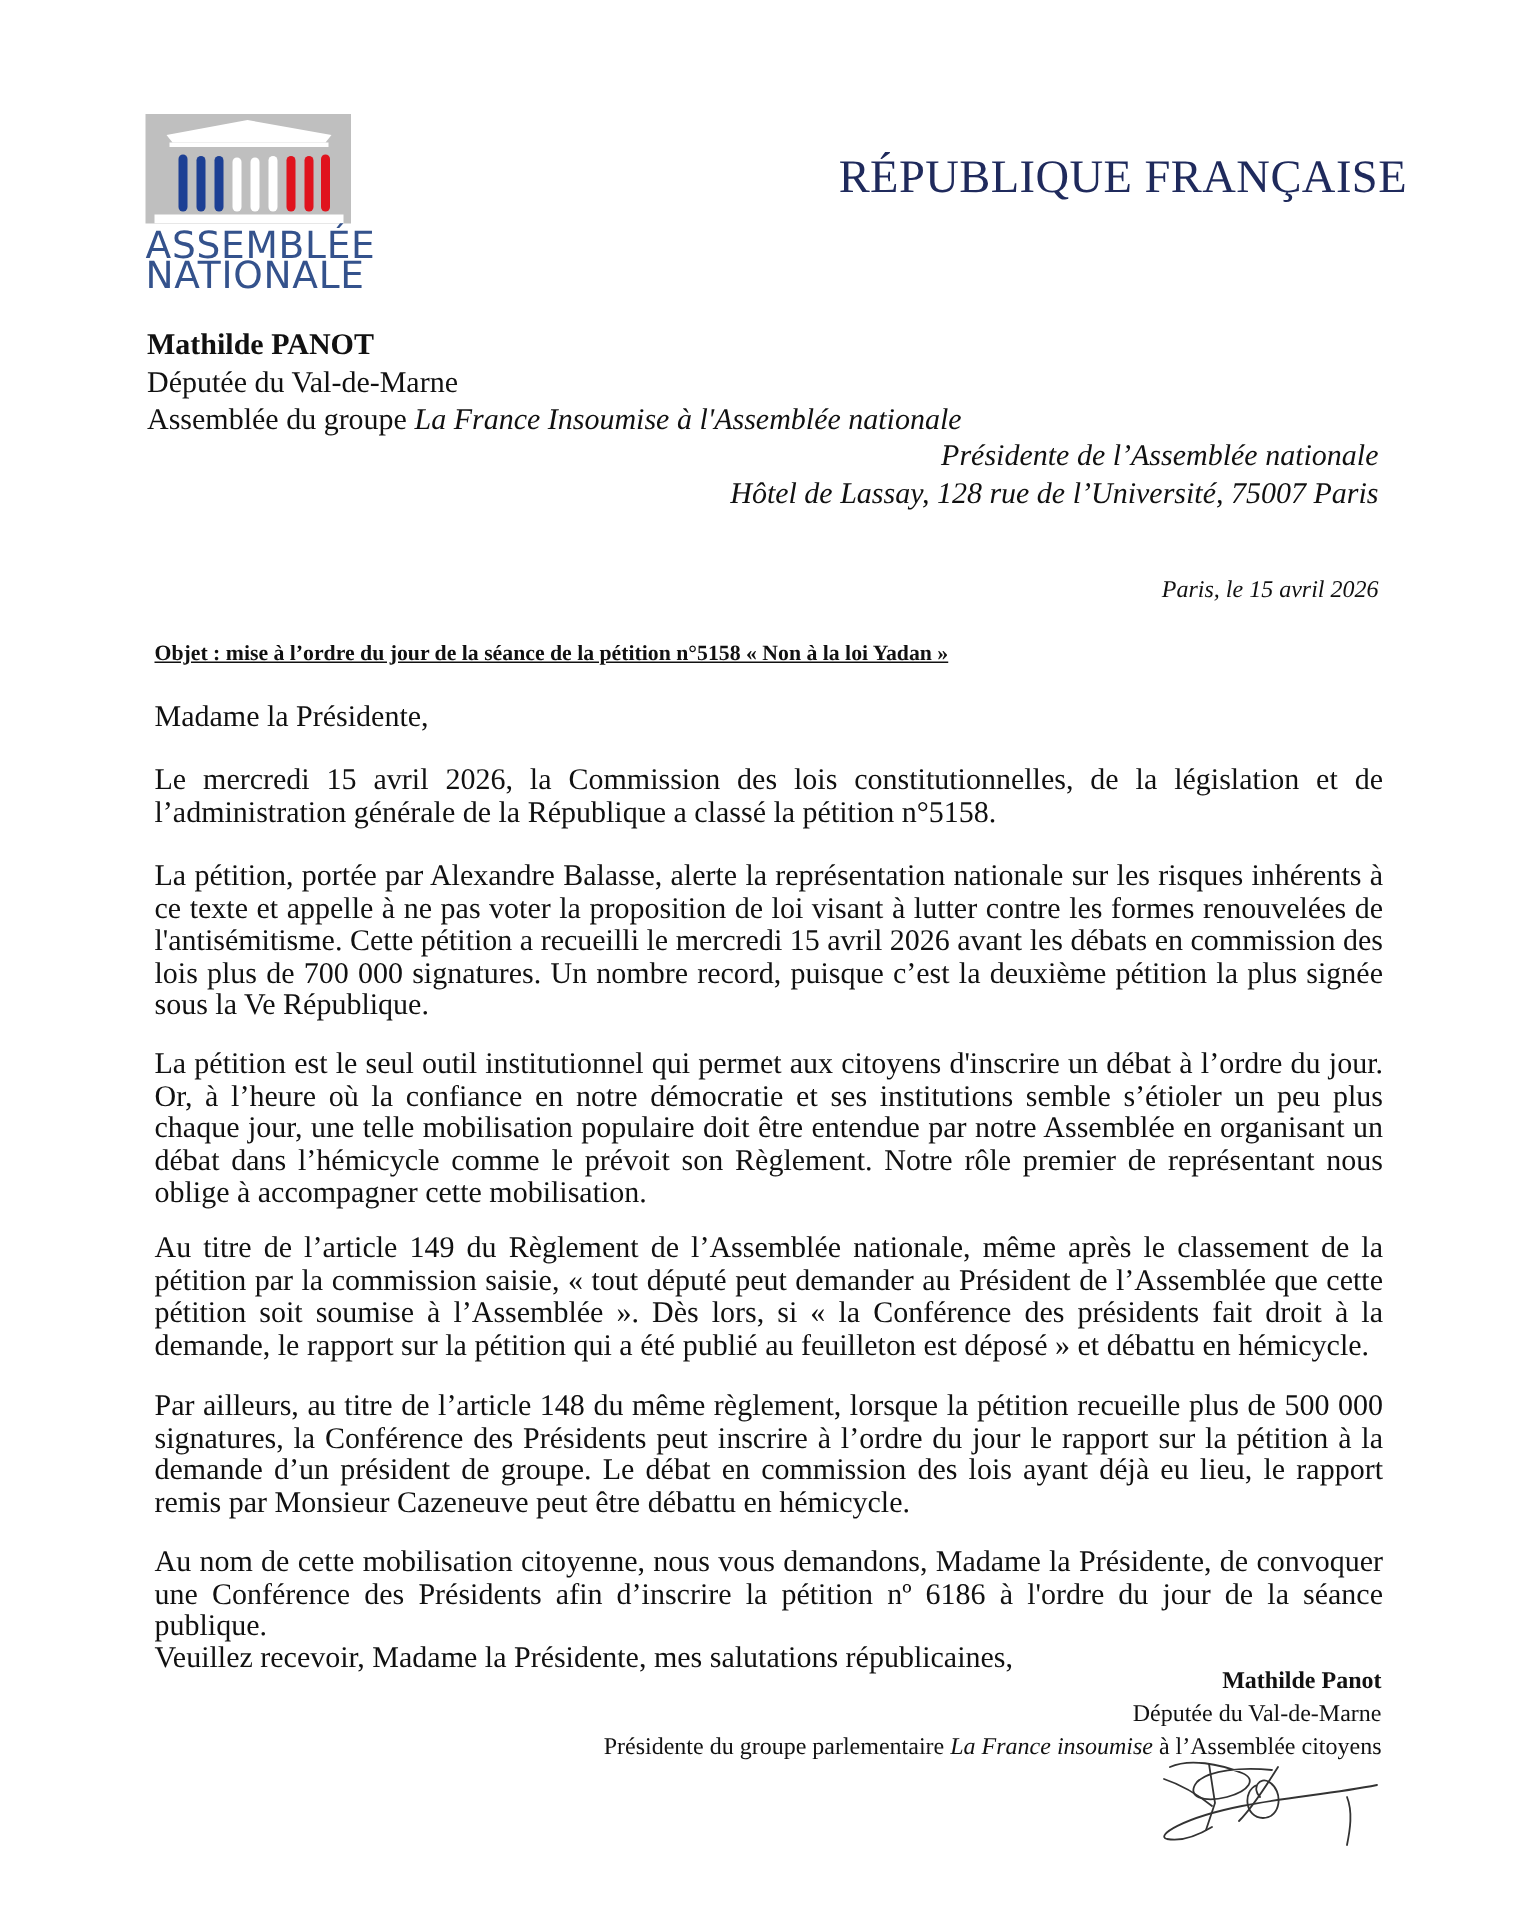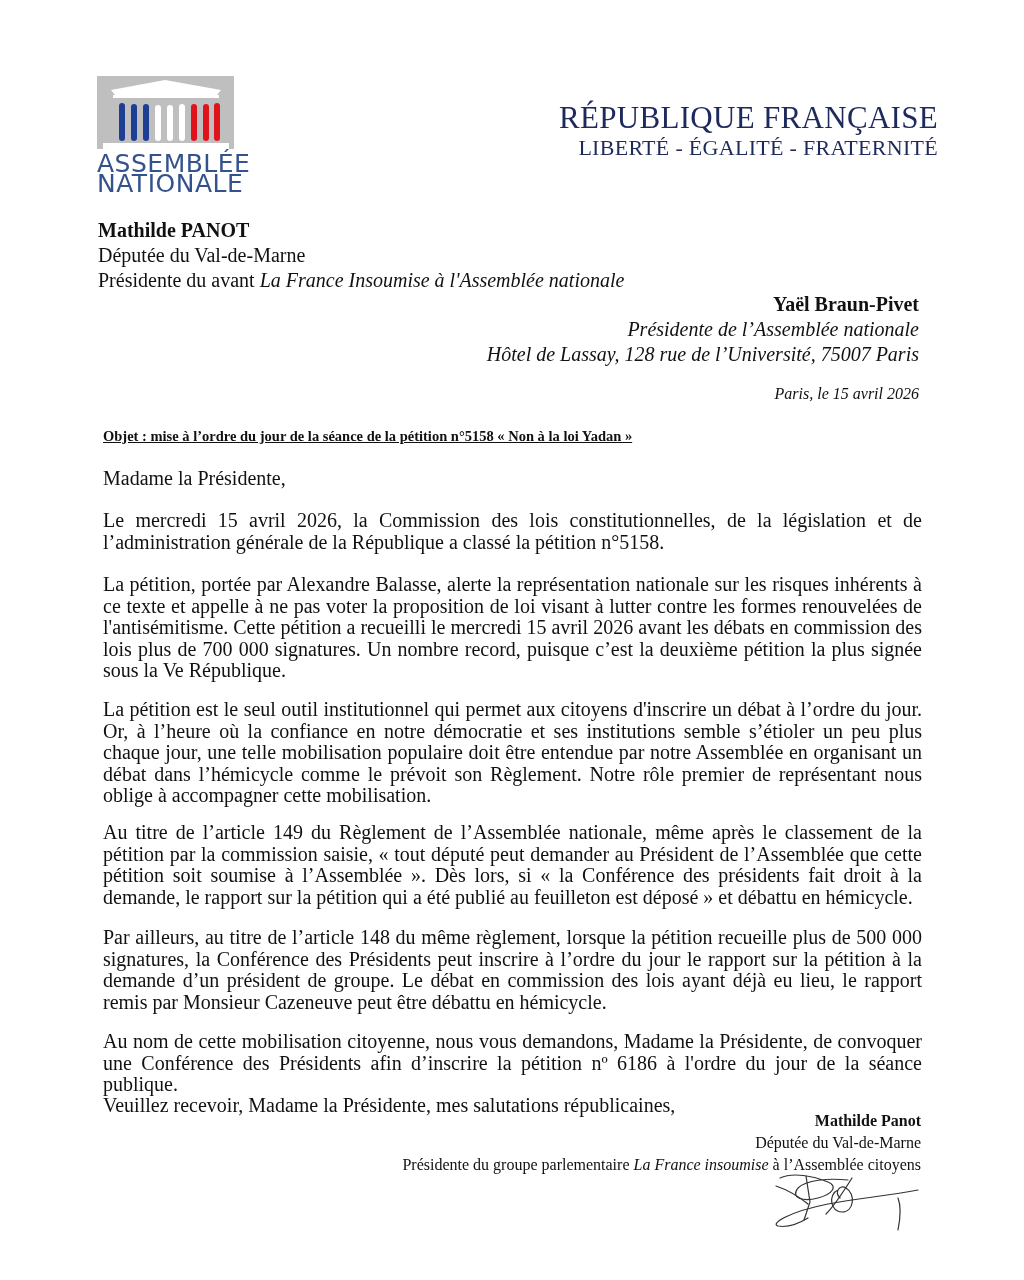--- a/index.html
+++ b/index.html
@@ -57,31 +57,29 @@
     </svg>
   </div>
   <div class="logo-text">
     <div>ASSEMBLÉE</div>
     <div>NATIONALE</div>
   </div>
 </div>
 
 <div class="abs rep">
   <div class="rep-title">RÉPUBLIQUE FRANÇAISE</div>
-  <div class="rep-motto">LIBERTÉ - ÉGALITÉ - FRATERNITÉ</div>
 </div>
 
 <div class="abs sender">
   <div class="bold">Mathilde PANOT</div>
   <div>Députée du Val-de-Marne</div>
-  <div><span>Présidente du avant </span><span class="it">La France Insoumise à l'Assemblée nationale</span></div>
+  <div><span>Assemblée du groupe </span><span class="it">La France Insoumise à l'Assemblée nationale</span></div>
 </div>
 
 <div class="abs recipient">
-  <div class="bold">Yaël Braun-Pivet</div>
   <div class="it">Présidente de l’Assemblée nationale</div>
   <div class="it">Hôtel de Lassay, 128 rue de l’Université, 75007 Paris</div>
 </div>
 
 <div class="abs date">Paris, le 15 avril 2026</div>
 
 <div class="abs subject">Objet : mise à l’ordre du jour de la séance de la pétition n°5158 « Non à la loi Yadan »</div>
 
 <p class="p" style="top:468px;">Madame la Présidente,</p>
 

